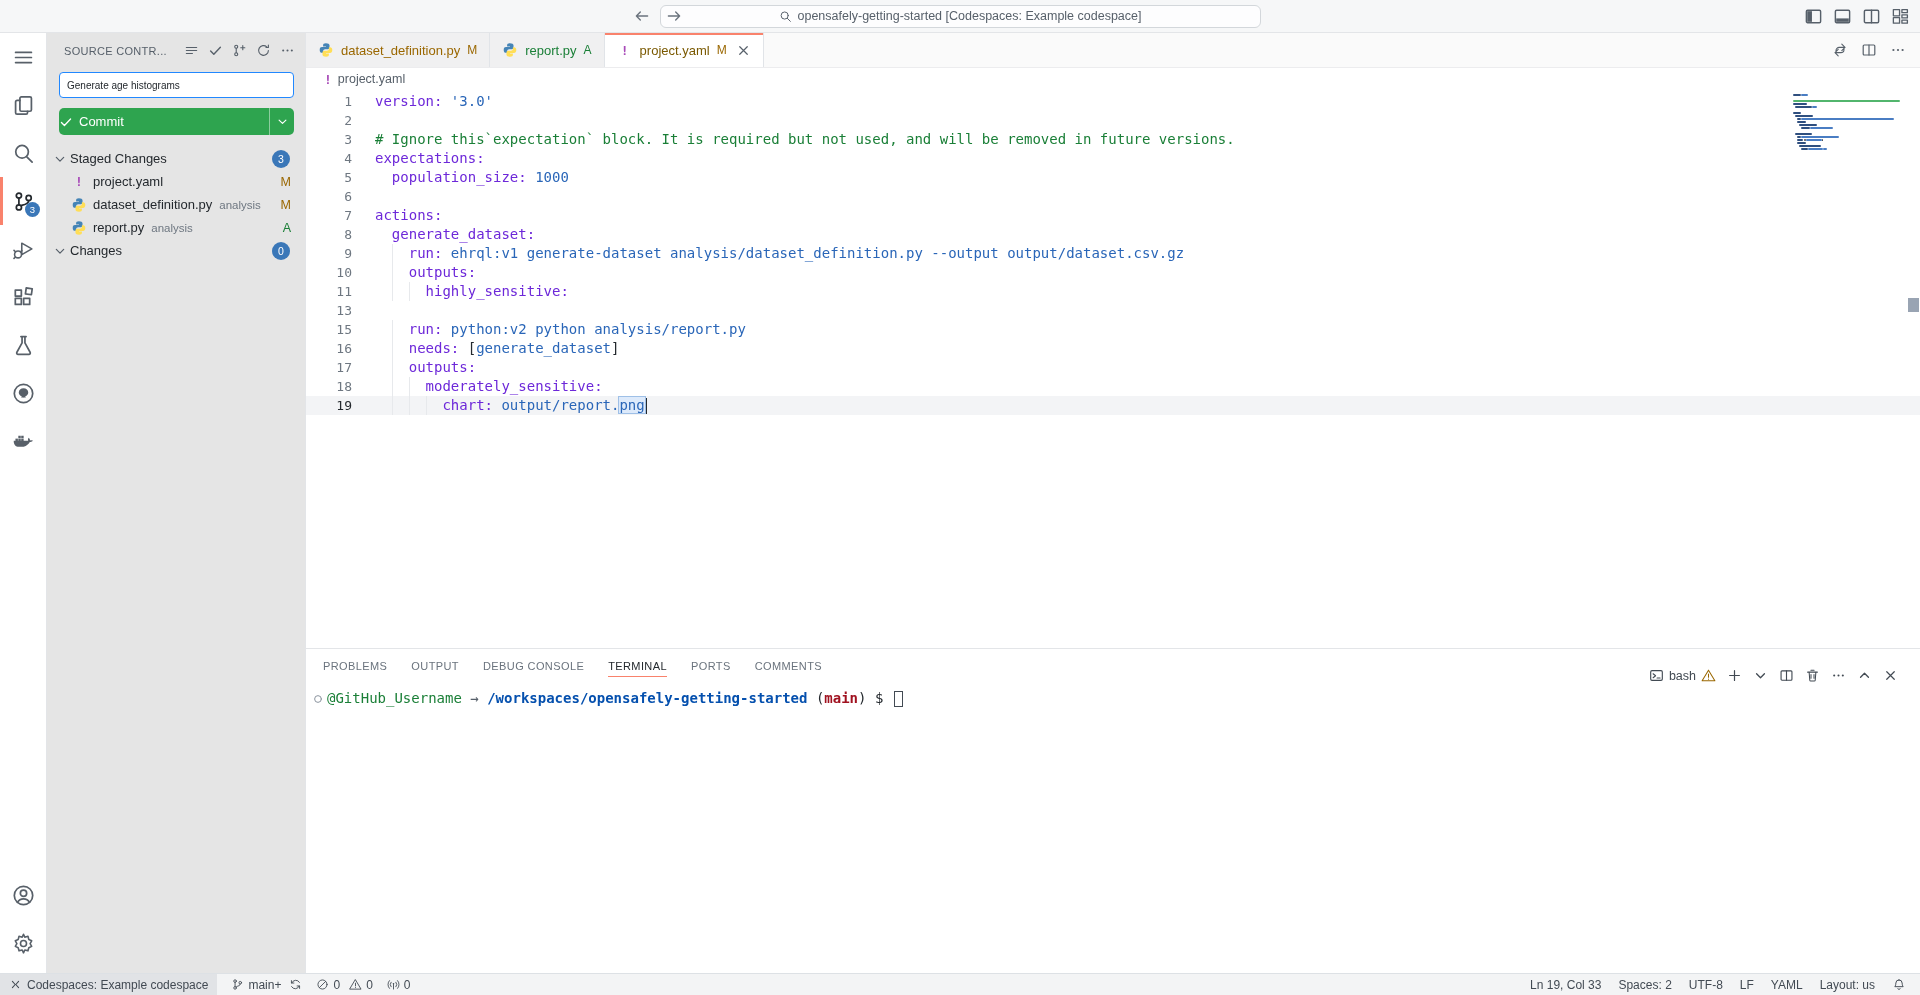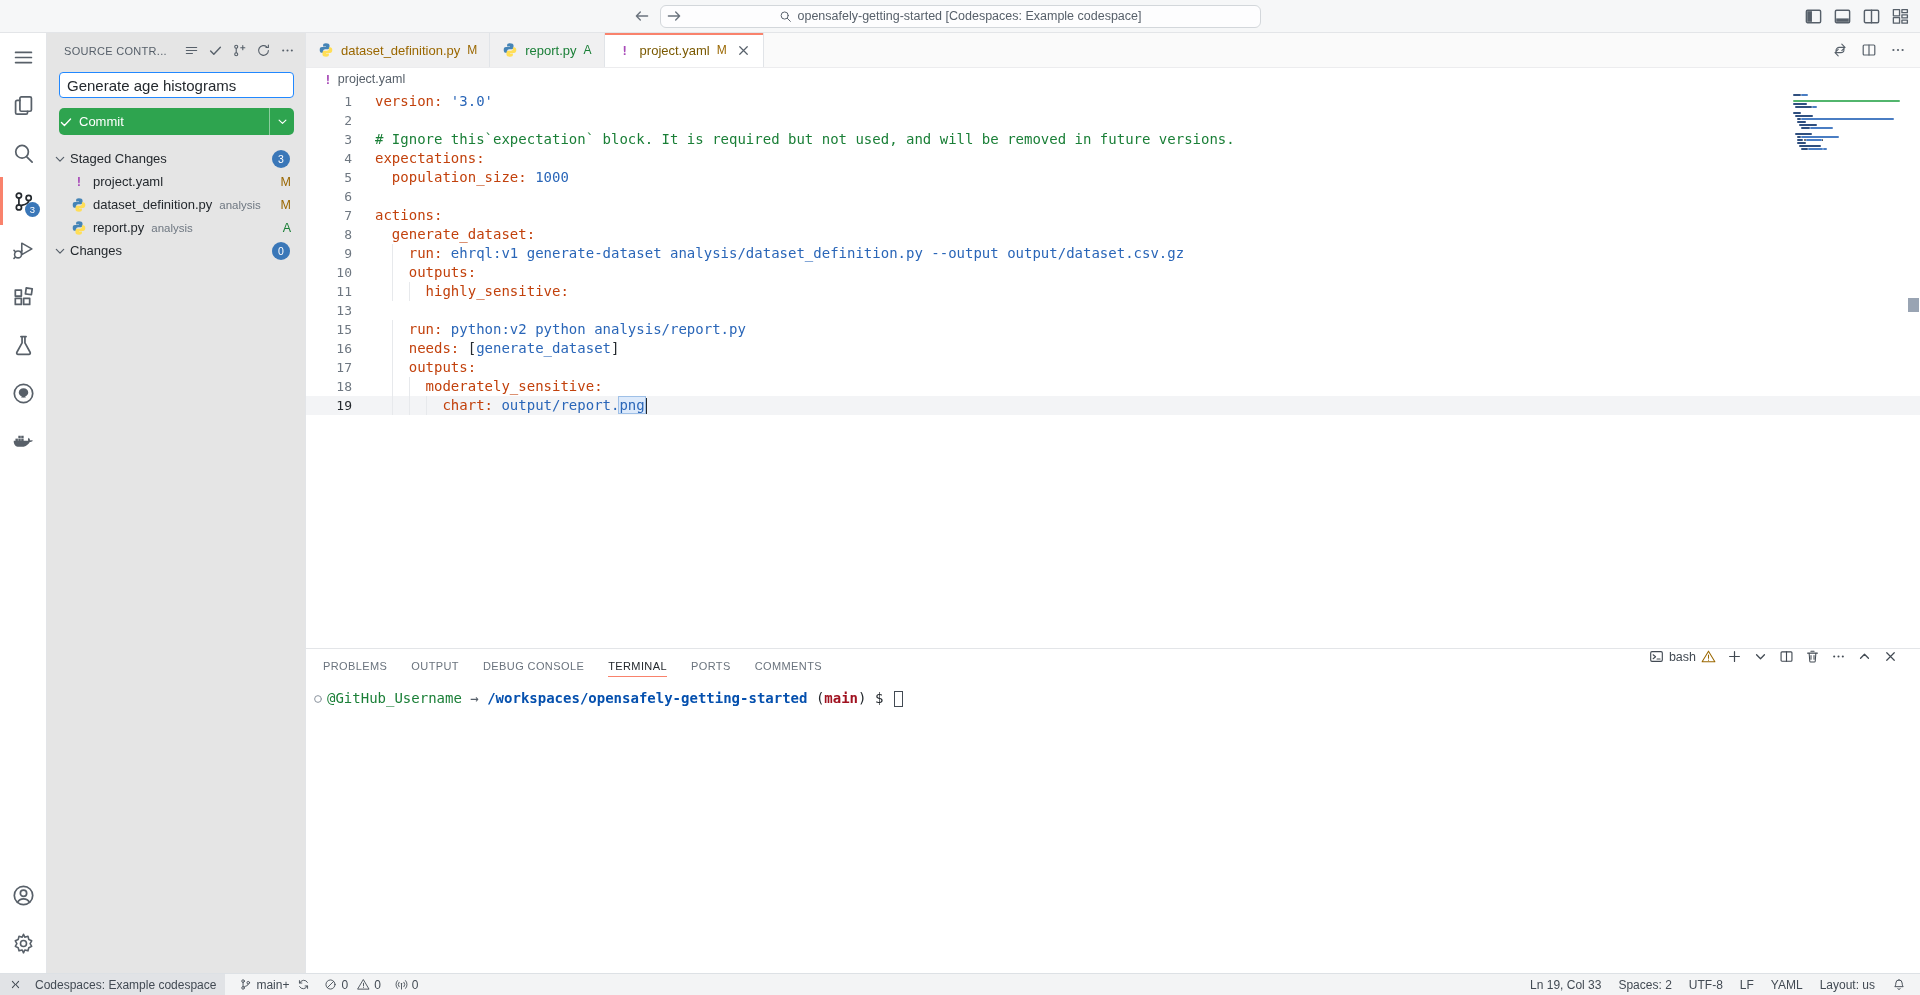--- a/index.html
+++ b/index.html
@@ -30,21 +30,21 @@
     background:#3a77b8; color:#fff; font-size:9.5px; display:flex; align-items:center; justify-content:center; padding:0 3px; }
 
   
   .sidebar { position:absolute; top:33px; left:47px; width:259px; bottom:22px; background:#e5e5e5;
     border-right:1px solid #e3e5e8; font-size:13px; }
   .sb-header { height:35px; display:flex; align-items:center; padding:0 10px 0 17px; }
   .sb-title { font-size:11px; color:#57606a; letter-spacing:.3px; flex:0 0 auto; }
   .sb-actions { margin-left:auto; display:flex; gap:9px; color:#57606a; align-items:center; }
   .sb-actions .icon { width:15px; height:15px; }
   .commit-input { margin:4px 12px 0 12px; width:235px; height:26px; border:1.4px solid #2188ff; border-radius:4px;
-    background:#fff; padding:0 7px; font-size:15px; color:#24292e; font-family:"Liberation Sans",sans-serif; outline:none; }
+    background:#fff; padding:0 7px; font-size:10px; color:#24292e; font-family:"Liberation Sans",sans-serif; outline:none; }
   .commit-btn { margin:10px 12px 0 12px; width:235px; height:27px; background:#2ea44f; border-radius:5px;
     display:flex; color:#fff; cursor:pointer; overflow:hidden; }
   .commit-main { flex:1; display:flex; align-items:center; justify-content:flex-start; gap:6px; font-size:13px; }
   .commit-main .icon { width:14px; height:14px; }
   .commit-drop { width:25px; border-left:1px solid rgba(255,255,255,.45); display:flex; align-items:center; justify-content:center; }
   .commit-drop .icon { width:13px; height:13px; }
   .tree { margin-top:12px; }
   .tree-section { height:23px; display:flex; align-items:center; padding:0 15px 0 6px; cursor:pointer; }
   .tree-section .icon { width:14px; height:14px; color:#57606a; margin-right:3px; }
   .tree-badge { margin-left:auto; min-width:18px; height:18px; border-radius:10px; background:#3a77b8; color:#fff;
@@ -74,57 +74,57 @@
   .breadcrumb { height:22px; display:flex; align-items:center; gap:6px; padding-left:18px; font-size:12.5px; color:#57606a; background:#fff; }
 
   
   .editor { flex:1; position:relative; overflow:hidden; background:#fff; padding-top:2px;
     font-family:"DejaVu Sans Mono",monospace; font-size:14px; }
   .code-row { display:flex; height:19px; line-height:19px; white-space:pre; }
   .code-row.current { background:#f3f4f6; }
   .ln { width:46px; text-align:right; color:#6e7781; font-size:13px; flex:0 0 auto; user-select:none; }
   .code-row.current .ln { color:#24292e; }
   .ltext { padding-left:23px; position:relative; }
-  .tok-key { color:#c2410c; }
+  .tok-key { color:#6d28d9; }
   .tok-val, .tok-num, .tok-str { color:#2a66b8; }
   .tok-comment { color:#1a7f37; }
   .tok-punct { color:#24292e; }
   .ws { display:inline-block; position:relative; height:19px; vertical-align:top; }
   .ws .g { position:absolute; top:0; bottom:0; border-left:1px solid #e7e9ec; }
   .wordbox { background:#ddeafb; border:1px solid #9fc0e7; margin:-1px; }
   .cursor-bar { display:inline-block; width:1.5px; height:16px; background:#24292e; vertical-align:middle; margin-left:1px; }
   .minimap { position:absolute; top:4px; right:15px; width:112px; }
   .mm-seg { position:absolute; height:2px; border-radius:1px; opacity:.85; }
   .overview-marker { position:absolute; right:1px; top:208px; width:11px; height:14px; background:#7f8da0; opacity:.8; }
 
   
   .panel { height:325px; border-top:1px solid #e3e5e8; display:flex; flex-direction:column; background:#fff; }
   .panel-tabs { height:34px; display:flex; align-items:center; padding-left:17px; gap:24px; position:relative; }
   .ptab { font-size:11px; letter-spacing:.4px; color:#6a737d; cursor:pointer; height:100%; display:flex; align-items:center; position:relative; }
   .ptab.active { color:#24292e; }
   .ptab.active::after { content:""; position:absolute; bottom:6px; left:0; right:0; height:1.5px; background:#f9826c; }
-  .panel-controls { position:absolute; right:22px; top:0; bottom:0; display:flex; align-items:flex-start; gap:11px; color:#424a53; }
+  .panel-controls { position:absolute; right:22px; top:0; bottom:0; display:flex; align-items:flex-end; gap:11px; color:#424a53; }
   .panel-controls .icon { width:15px; height:15px; }
   .bash-group { display:flex; align-items:center; gap:5px; font-size:12.5px; color:#424a53; }
   .warn-ic { color:#9a6700; }
   .terminal { flex:1; padding:6px 0 0 7px; font-family:"DejaVu Sans Mono",monospace; font-size:14px; line-height:19px; }
   .term-line { display:flex; align-items:center; white-space:pre; }
   .t-deco { color:#8c959f; width:10px; height:10px; margin-right:4px; flex:0 0 auto; }
   .t-user { color:#1a7f37; }
   .t-arrow { color:#57606a; }
   .t-path { color:#0550ae; font-weight:bold; }
   .t-branch { color:#a0111f; font-weight:bold; }
   .t-plain { color:#24292e; }
   .t-cursor { display:inline-block; width:9px; height:16px; border:1px solid #424a53; margin-left:2px; }
 
   
   .statusbar { position:absolute; bottom:0; left:0; width:100%; height:22px; background:#f3f4f5;
     border-top:1px solid #dde1e5; display:flex; align-items:center; font-size:12px; color:#424a53; }
   .sb-left { display:flex; align-items:center; height:100%; }
-  .remote { height:100%; background:#e1e3e6; display:flex; align-items:center; gap:13px; padding:0 9px; cursor:pointer; }
+  .remote { height:100%; background:#e1e3e6; display:flex; align-items:center; gap:5px; padding:0 9px; cursor:pointer; }
   .sb-group { display:flex; align-items:center; gap:4px; margin-left:14px; cursor:pointer; }
   .sb-group .icon, .remote .icon { width:13px; height:13px; }
   .sb-right { margin-left:auto; display:flex; align-items:center; gap:17px; padding-right:14px; }
   .sb-item { cursor:pointer; }
   .icon svg { display:block; }
 </style>
 </head>
 <body>
 
 <div id="root">

